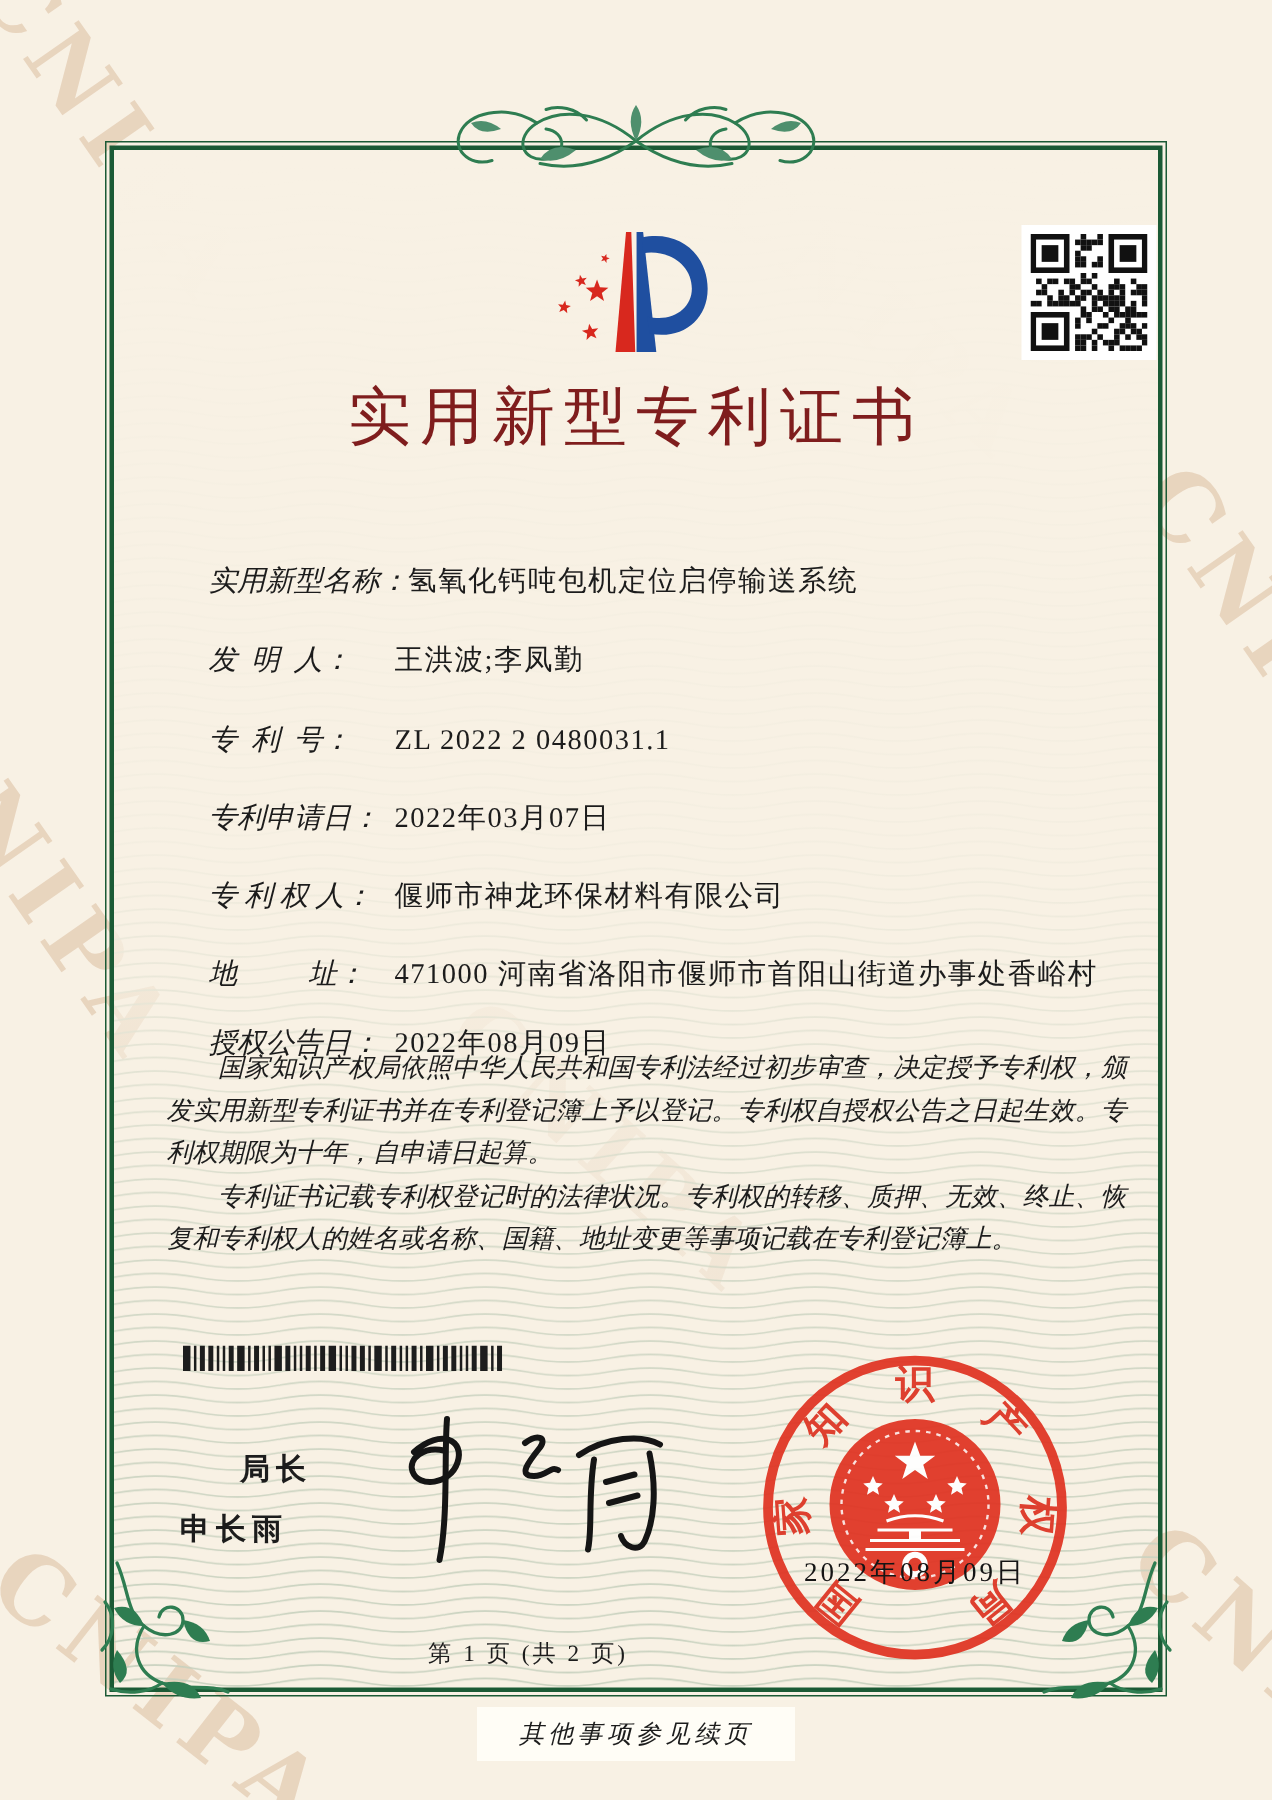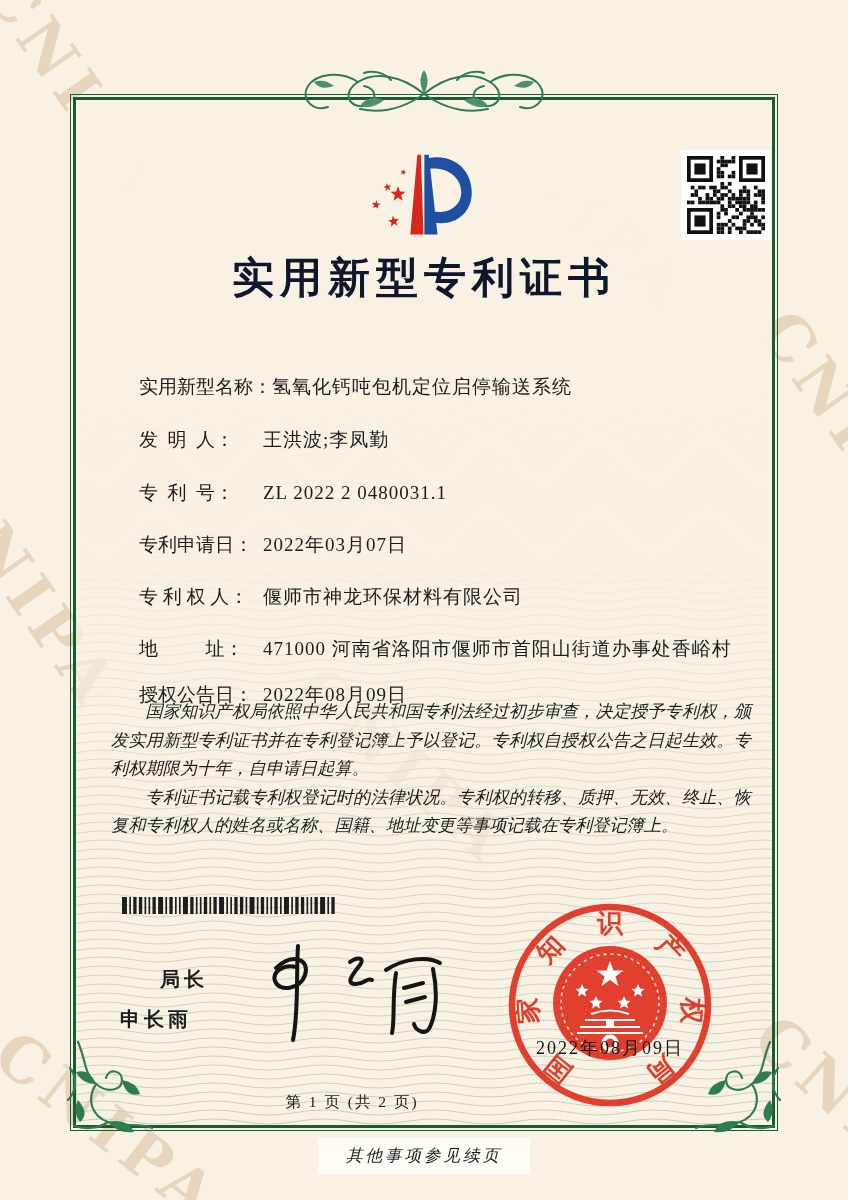--- a/index.html
+++ b/index.html
@@ -41,26 +41,26 @@
     position:absolute;left:108px;top:146px;z-index:5;
     font-size:19px;letter-spacing:3.5px;
   }
   .logo{position:absolute;left:348px;top:140px;width:158px;height:112px;z-index:5;}
   .qr-box{
     position:absolute;left:681px;top:150px;width:90px;height:90px;
     background:#fff;z-index:5;display:flex;align-items:center;justify-content:center;
   }
   .title{
     position:absolute;left:70px;top:250px;width:708px;z-index:5;
-    text-align:center;font-size:42px;font-weight:bold;letter-spacing:6px;color:#0f172a;
+    text-align:center;font-size:42px;font-weight:normal;letter-spacing:6px;color:#7f1d1d;
   }
 
   
   .row{position:absolute;left:120px;z-index:5;font-size:19px;white-space:pre;}
-  .row .lbl{display:inline-block;min-width:124px;white-space:pre;}
+  .row .lbl{display:inline-block;min-width:124px;white-space:pre;font-style:italic;}
   .row .val{letter-spacing:1px;text-align:center;}
   .grant-no{position:absolute;left:452px;top:0;white-space:pre;}
 
   
   .paras{
     position:absolute;left:111px;top:698px;width:640px;z-index:5;
     font-size:17.2px;line-height:28.5px;font-style:italic;
     text-align:justify;
   }
   .paras p{margin:0;text-indent:2em;}

